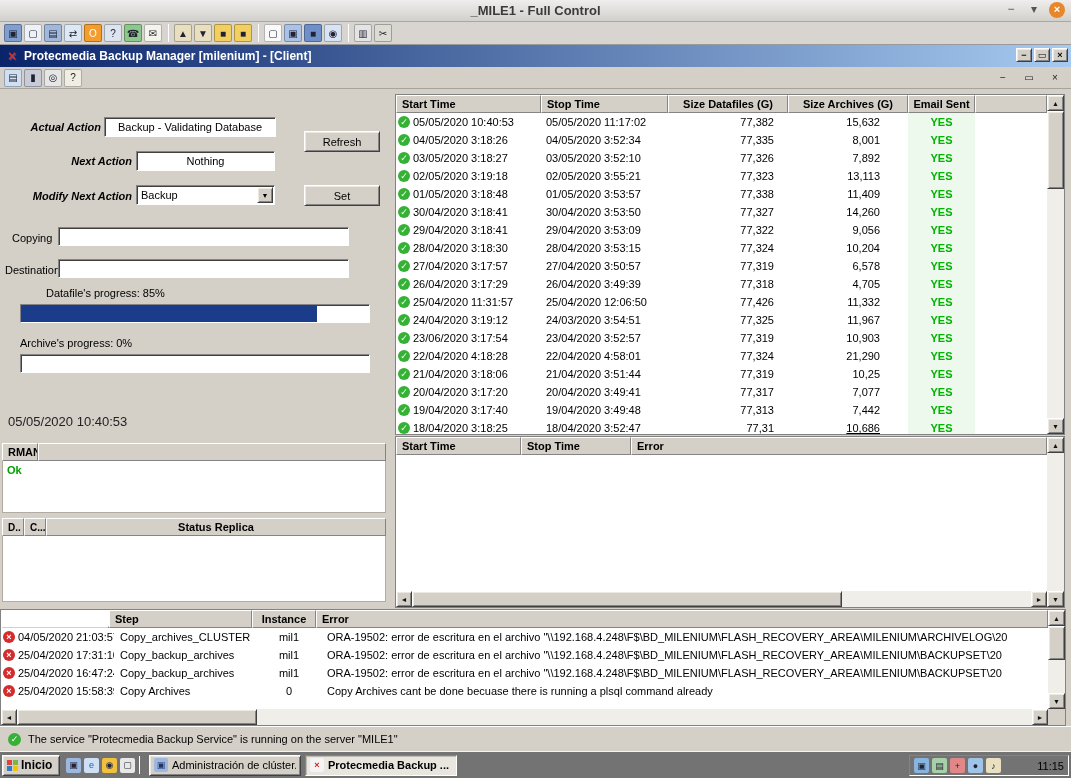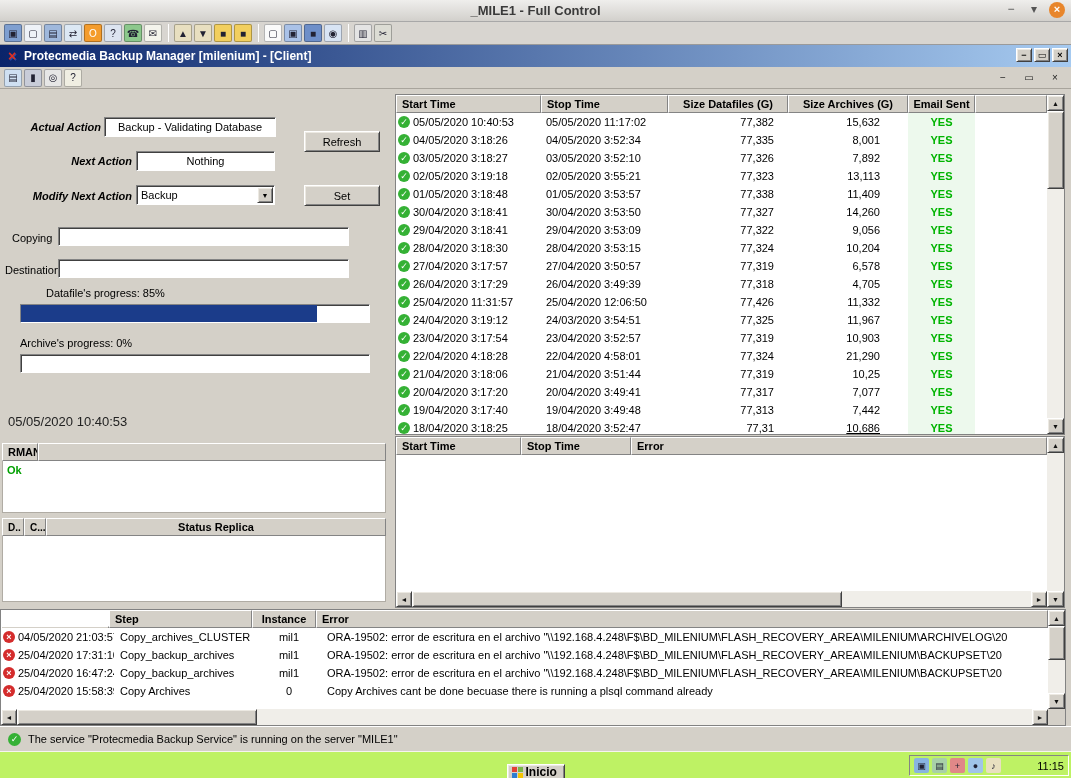--- a/index.html
+++ b/index.html
@@ -64,22 +64,22 @@
   .vsb { display:flex; flex-direction:column; width:17px; }
   .hsb { display:flex; flex-direction:row; height:16px; }
   .sb-btn { flex:0 0 16px; display:flex; align-items:center; justify-content:center; font-size:7px; color:#111; }
   .vsb .sb-btn { height:16px; width:17px; }
   .hsb .sb-btn { width:16px; height:16px; }
   .sb-track { flex:1; position:relative; background:#f0eee9; }
   .sb-thumb { position:absolute; }
   
   .statusbar { left:0; top:726px; width:1071px; height:25px; background:#d4d0c8;
     border-top:1px solid #fff; display:flex; align-items:center; padding:0 6px; }
-  .taskbar { left:0; top:751px; width:1071px; height:27px; background:#bef264;
-    border-top:1px solid #f6f4f0; display:flex; align-items:center; padding:12px 2px;flex-direction:column; }
+  .taskbar { left:0; top:751px; width:1071px; height:27px; background:#737373;
+    border-top:1px solid #f6f4f0; display:flex; align-items:center; padding:0 2px; }
   .startbtn { width:58px; height:21px; display:flex; align-items:center; gap:3px; padding:0 4px; font-weight:bold; font-size:12px; }
   .flag { display:grid; grid-template-columns:5px 5px; grid-template-rows:5px 5px; gap:1px; }
   .flag i { display:block; }
   .taskbtn { width:152px; height:21px; display:flex; align-items:center; gap:4px; padding:0 4px;
     margin-left:4px; overflow:hidden; white-space:nowrap; }
   .taskbtn.active { background:#e9e6df; border-color:#848484 #ffffff #ffffff #848484;
     box-shadow:inset 1px 1px 0 #bdbab2; font-weight:bold; }
   .task-ic { width:14px; height:14px; display:inline-flex; align-items:center; justify-content:center;
     font-size:9px; font-weight:bold; border-radius:2px; flex:0 0 auto; }
   .tray { position:absolute; right:2px; top:3px; height:21px; width:160px;
@@ -336,21 +336,21 @@
           </div>
           <div class="cell" style="width: 127px; padding-left: 5px;">24/03/2020 3:54:51</div>
           <div class="cell num" style="width: 120px;">77,325</div>
           <div class="cell num2" style="width: 120px;">11,967</div>
           <div class="cell email" style="width: 67px;">YES</div>
           <div class="cell" style="flex: 1 1 0%;"></div>
         </div>
         <div class="trow">
           <div class="cell" style="width: 145px;">
             <span class="ic-ok">✓</span>
-            <span>23/04/2020 3:17:54</span>
+            <span>23/06/2020 3:17:54</span>
           </div>
           <div class="cell" style="width: 127px; padding-left: 5px;">23/04/2020 3:52:57</div>
           <div class="cell num" style="width: 120px;">77,319</div>
           <div class="cell num2" style="width: 120px;">10,903</div>
           <div class="cell email" style="width: 67px;">YES</div>
           <div class="cell" style="flex: 1 1 0%;"></div>
         </div>
         <div class="trow">
           <div class="cell" style="width: 145px;">
             <span class="ic-ok">✓</span>

